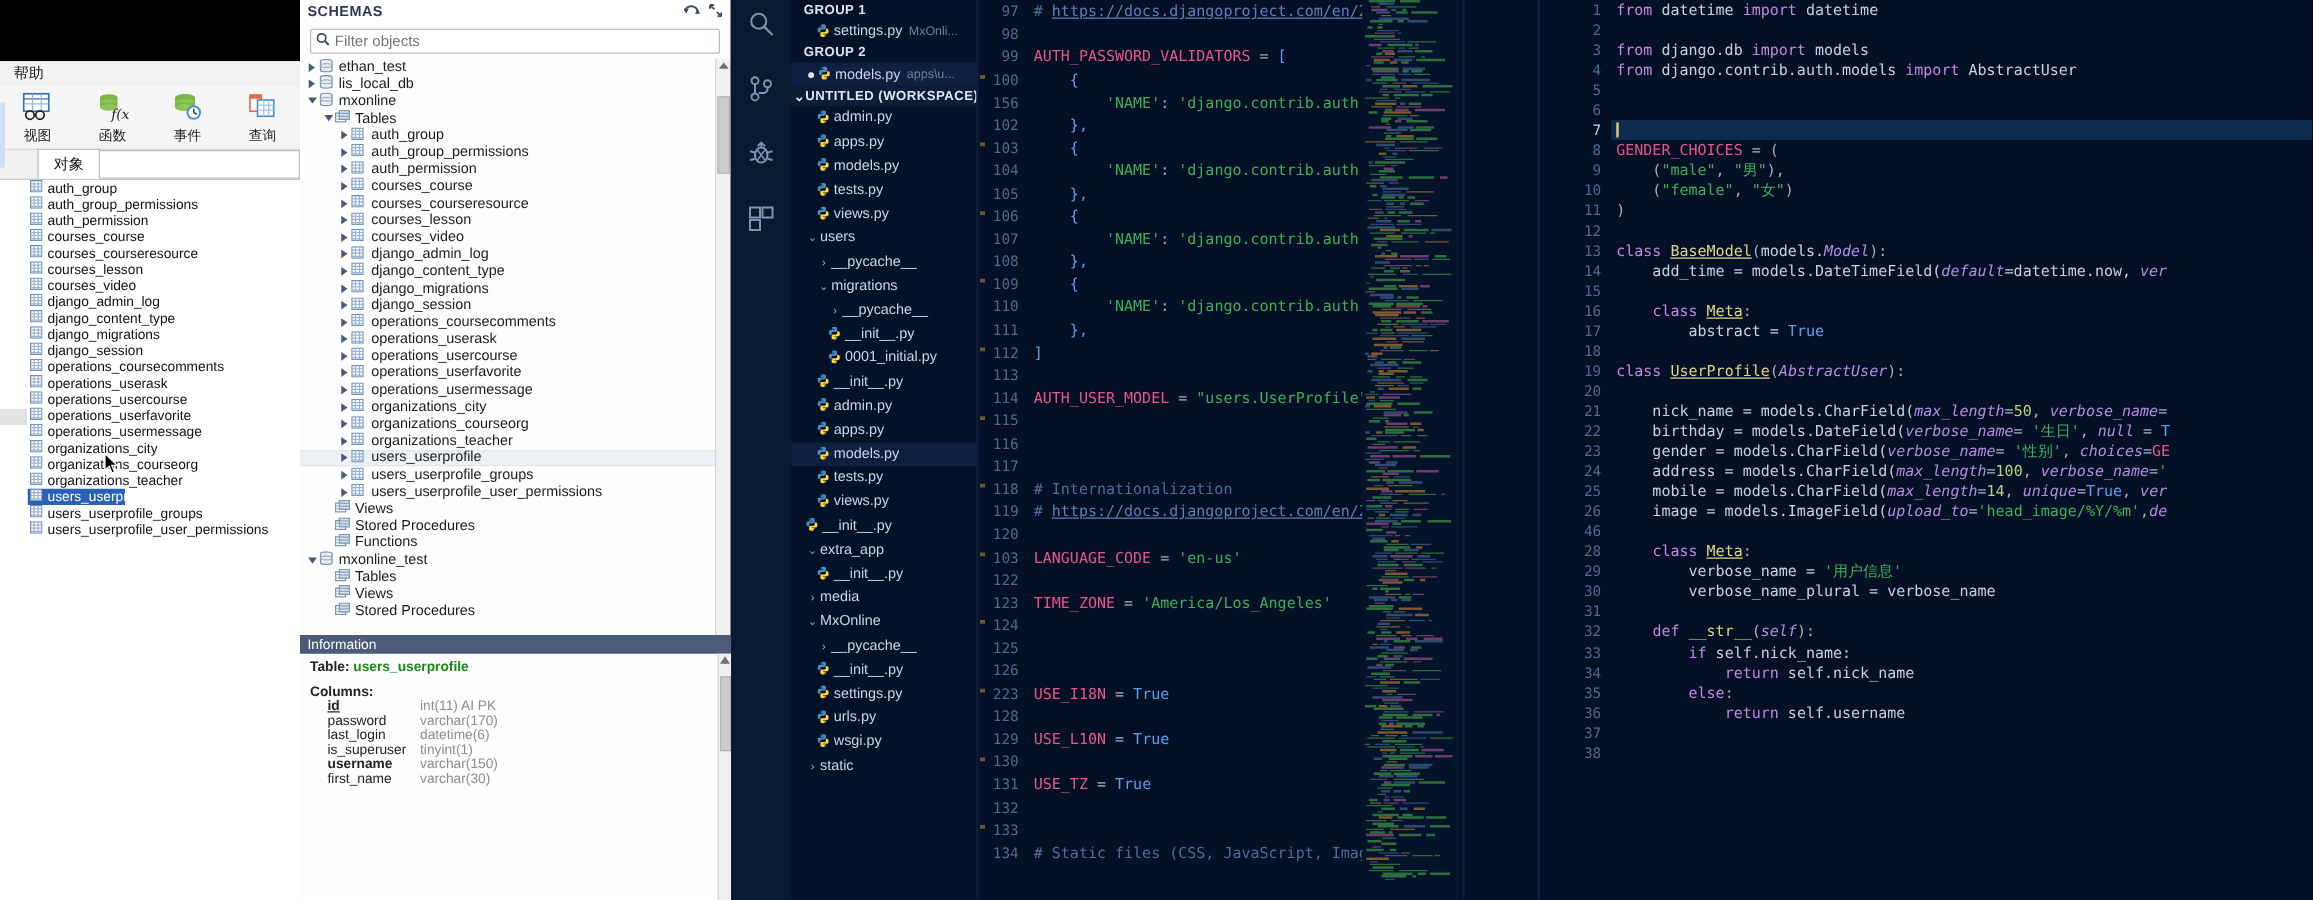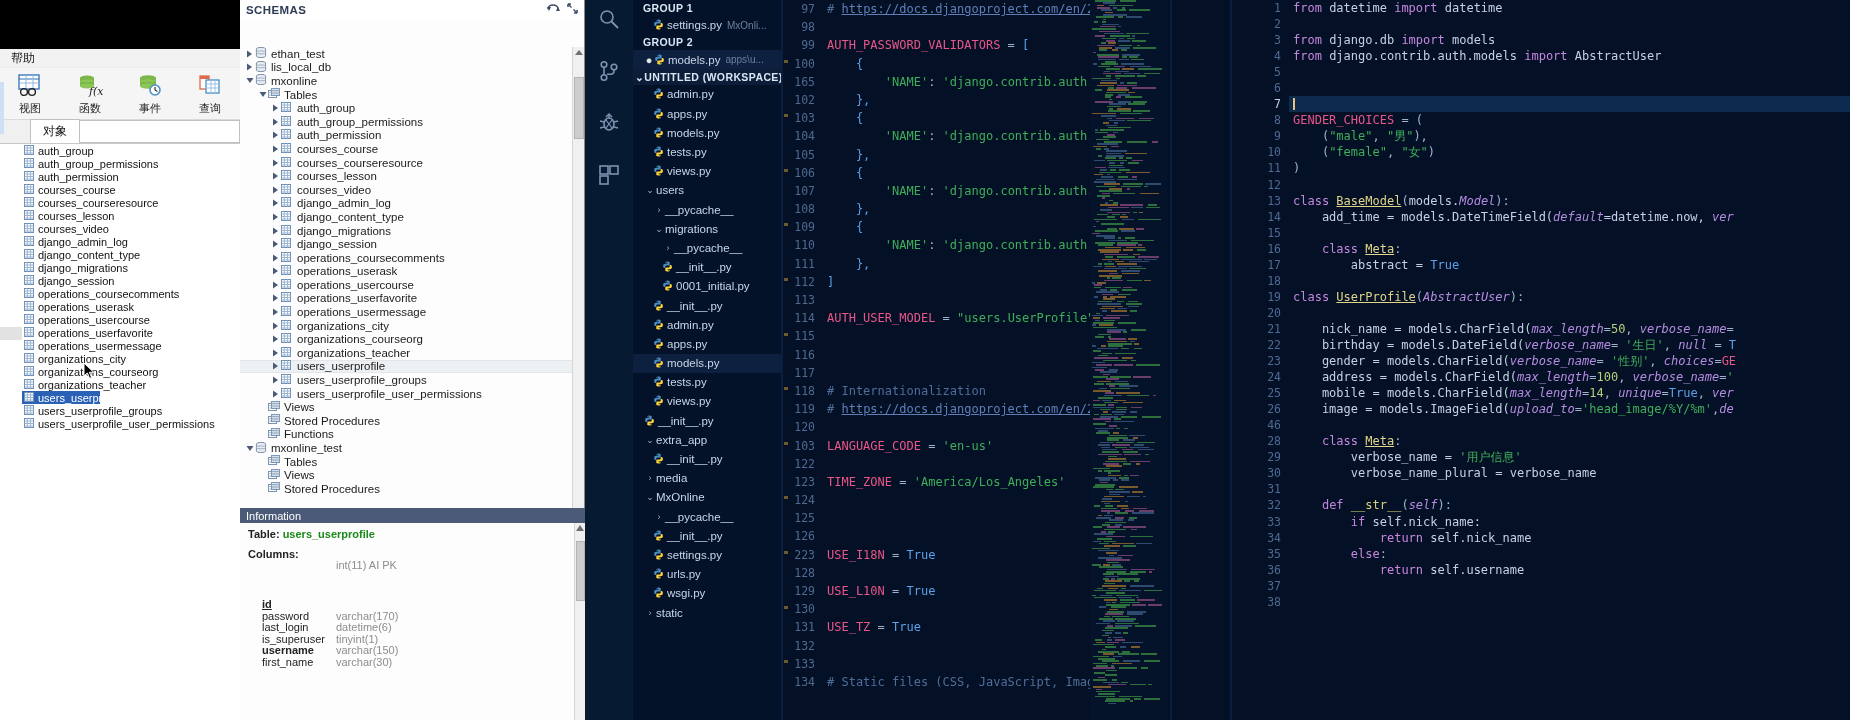--- a/index.html
+++ b/index.html
@@ -61,21 +61,21 @@
 
   .db-info-pane { position:absolute; left:240px; top:508px; width:345px; height:212px; background:#fdfdfd; }
   .info-title { height:15px; background:#4a5a77; color:#fff; font-size:11px; display:flex; align-items:center; padding-left:6px; }
   .info-body { font-size:11px; padding:6px 8px; color:#222; line-height:11.5px; }
   .info-body .tbl-label { font-weight:bold; }
   .info-body .tbl-name { color:#1a8a1a; font-weight:bold; }
   .info-cols { margin-top:8px; }
   .colrow { display:flex; }
   .colrow .cn { width:88px; padding-left:14px; }
   .colrow .ct { color:#8d8d8d; }
-  .colrow.pk .cn { font-weight:bold; text-decoration:underline;margin-top:39px; }
+  .colrow.pk .cn { font-weight:bold; text-decoration:underline; }
   .colrow.bold .cn { font-weight:bold; }
   .info-scroll { position:absolute; right:0; top:15px; width:11px; bottom:0; background:#f0f0f0; border-left:1px solid #d6d6d6; }
 
   
   .vsc { position:absolute; left:585px; top:0; right:0; height:720px; background:#041025; color:#c3d0e5; font-family:"DejaVu Sans Mono", monospace; }
   .activity { position:absolute; left:0; top:0; width:48px; height:720px; background:#061a32; display:flex; flex-direction:column; align-items:center; padding-top:4px; gap:22px;}
   .act-ic { width:30px; height:30px; display:flex; align-items:center; justify-content:center; color:#7e93b0; }
   .explorer { position:absolute; left:48px; top:0; width:150px; height:720px; background:#041229; overflow:hidden; font-family:"Liberation Sans", sans-serif; }
   .ex-sec { font-size:10.5px; font-weight:bold; letter-spacing:.4px; color:#dbe6f5; padding:2px 0 2px 10px; height:15.5px; display:flex; align-items:center;}
   .ex-sec.wk { background:#0b1d38; }
@@ -500,20 +500,29 @@
         </span>
         <span>
           <svg width="11" height="11" viewBox="0 0 11 11">
               <path d="M1 1 h3 M1 1 v3 M10 10 h-3 M10 10 v-3" stroke="#3b4a66" stroke-width="1.5" fill="none"></path>
               <path d="M1 1 L4.5 4.5 M10 10 L6.5 6.5" stroke="#3b4a66" stroke-width="1.4"></path>
             </svg>
         </span>
       </div>
     </div>
 
+    <div class="db-filter">
+      <div class="s-ico">
+        <svg width="11" height="11" viewBox="0 0 11 11">
+            <circle cx="4.3" cy="4.3" r="3.3" fill="none" stroke="#3b4a66" stroke-width="1.4"></circle>
+            <line x1="6.8" y1="6.8" x2="10" y2="10" stroke="#3b4a66" stroke-width="1.6"></line>
+          </svg>
+      </div>
+      <input type="text" placeholder="Filter objects" style="">
+    </div>
 
     <div class="db-tree" id="dbtree">
         <div class="tr" style="padding-left: 4px;">
           <span class="tw">
             <svg width="7" height="8" viewBox="0 0 7 8">
               <polygon points="1,0.5 6,4 1,7.5" fill="#4a5a77"></polygon>
             </svg>
           </span>
           <span><svg class="ico-db" viewBox="0 0 12 11">
               <ellipse cx="6" cy="2" rx="4.6" ry="1.6" fill="#e9edf2" stroke="#7d8fa6"></ellipse>
@@ -1321,21 +1330,21 @@
           <div class="gm" style="top: 496.4px;"></div>
           <div class="gm" style="top: 551px;"></div>
           <div class="gm" style="top: 605.6px;"></div>
           <div class="gm" style="top: 660.2px;"></div>
         </div>
       <div class="ln" id="lnL">
           <div>97</div>
           <div>98</div>
           <div>99</div>
           <div>100</div>
-          <div>165</div>
+          <div>156</div>
           <div>102</div>
           <div>103</div>
           <div>104</div>
           <div>105</div>
           <div>106</div>
           <div>107</div>
           <div>108</div>
           <div>109</div>
           <div>110</div>
           <div>111</div>

